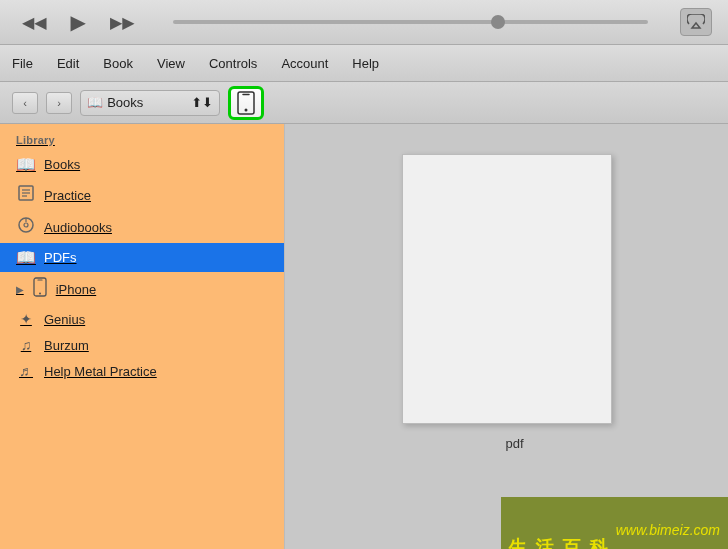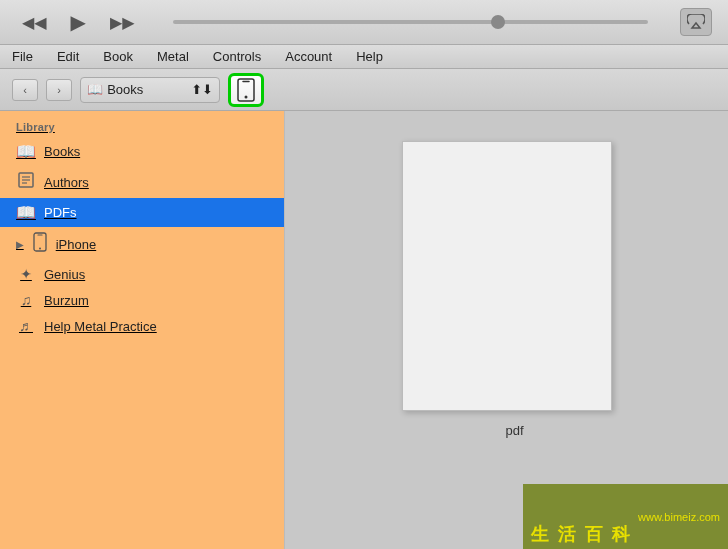--- a/index.html
+++ b/index.html
@@ -59,21 +59,21 @@
       align-items: center;
       justify-content: center;
       cursor: pointer;
       color: #555;
       font-size: 14px;
     }
 
     
     .menu-bar {
       background: linear-gradient(to bottom, #ddd, #ccc);
-      height: 24px;
+      height: 37px;
       display: flex;
       align-items: center;
       padding: 0 8px;
       gap: 16px;
       border-bottom: 1px solid #aaa;
     }
     .menu-item {
       font-size: 13px;
       color: #222;
       cursor: pointer;
@@ -244,22 +244,23 @@
     .watermark-chars {
       display: flex;
       gap: 4px;
       font-size: 18px;
       font-weight: bold;
       color: #e8e000;
       letter-spacing: 2px;
       margin-top: 35px;
     }
     .watermark-url {
-      font-size: 11px;
+      font-size: 14px;
       color: #e8e000;
+      font-style: italic;
     }
   </style>
 </head>
 <body>
 
 <div class="transport-bar">
   <button class="transport-btn">
     ◀◀
   </button>
   <button class="transport-btn" style="font-size:20px;">
@@ -276,21 +277,21 @@
       <polygon points="5,14 13,14 9,9" fill="none" stroke="#555" stroke-width="1.5"></polygon>
       <path d="M2,10 C2,10 0,8 0,5 C0,2 2,0 5,0 L13,0 C16,0 18,2 18,5 C18,8 16,10 16,10" fill="none" stroke="#555" stroke-width="1.5"></path>
     </svg>
   </div>
 </div>
 
 <div class="menu-bar">
   <span class="menu-item">File</span>
   <span class="menu-item">Edit</span>
   <span class="menu-item">Book</span>
-  <span class="menu-item">Metal</span>
+  <span class="menu-item">View</span>
   <span class="menu-item">Controls</span>
   <span class="menu-item">Account</span>
   <span class="menu-item">Help</span>
 </div>
 
 <div class="toolbar">
   <div class="nav-btn">‹</div>
   <div class="nav-btn">›</div>
   <div class="location-bar">
     <span class="location-icon">📖</span>
@@ -318,21 +319,31 @@
     </div>
     <div class="sidebar-item">
       <span class="sidebar-icon">
         <svg width="18" height="18" viewBox="0 0 18 18">
           <rect x="2" y="2" width="14" height="14" rx="1" fill="none" stroke="#666" stroke-width="1.5"></rect>
           <line x1="5" y1="6" x2="13" y2="6" stroke="#666" stroke-width="1.2"></line>
           <line x1="5" y1="9" x2="13" y2="9" stroke="#666" stroke-width="1.2"></line>
           <line x1="5" y1="12" x2="10" y2="12" stroke="#666" stroke-width="1.2"></line>
         </svg>
       </span>
-      <span>Authors</span>
+      <span>Practice</span>
+    </div>
+    <div class="sidebar-item">
+      <span class="sidebar-icon">
+        <svg width="18" height="18" viewBox="0 0 18 18">
+          <circle cx="9" cy="9" r="7" fill="none" stroke="#666" stroke-width="1.5"></circle>
+          <circle cx="9" cy="9" r="2" fill="none" stroke="#666" stroke-width="1.2"></circle>
+          <path d="M9,2 L9,6" stroke="#666" stroke-width="1.2"></path>
+        </svg>
+      </span>
+      <span>Audiobooks</span>
     </div>
     <div class="sidebar-item active">
       <span class="sidebar-icon">📖</span>
       <span>PDFs</span>
     </div>
 
 
     <div class="devices-row">
       <span class="chevron-icon">▶</span>
       <span class="sidebar-icon">

